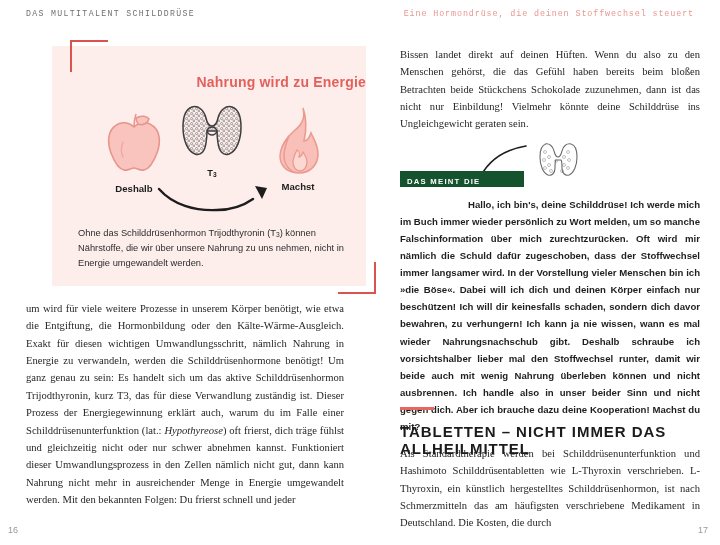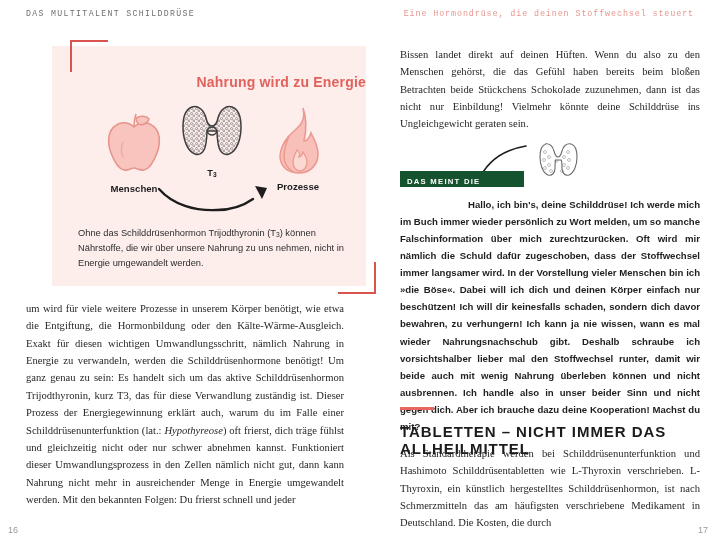--- a/index.html
+++ b/index.html
@@ -146,21 +146,21 @@
 
       <div class="icons">
 
         <div class="icon-slot slot-food">
           <svg width="62" height="68" viewBox="0 0 62 68">
             <path d="M31 17c-5-5-13-6-19-1C5 21 4 32 8 43c3 8 8 16 13 17 4 1 7-2 10-2s6 3 10 2c5-1 10-9 13-17 4-11 3-22-4-27-6-5-14-4-19 1z" fill="#f8c4bd" stroke="#e8958c" stroke-width="1.6"></path>
             <path d="M31 17c0-6 1-10 2-13" fill="none" stroke="#e8958c" stroke-width="1.6"></path>
             <path d="M33 8c5-3 11-2 13 1-1 4-6 7-11 5-1-2-2-4-2-6z" fill="#f8c4bd" stroke="#e8958c" stroke-width="1.5"></path>
             <path d="M20 32c-2 5-2 11 0 15" fill="none" stroke="#efa89f" stroke-width="1.3" stroke-linecap="round"></path>
           </svg>
-          <div class="cap">Menschen</div>
+          <div class="cap">Deshalb</div>
         </div>
 
         <div class="icon-slot slot-gland">
           <svg width="74" height="64" viewBox="0 0 74 64">
             <defs>
               <pattern id="stip" width="5" height="5" patternUnits="userSpaceOnUse">
                 <circle cx="1.6" cy="1.6" r="1.1" fill="none" stroke="#5a5a5a" stroke-width=".55"></circle>
                 <circle cx="4" cy="3.9" r="1.0" fill="none" stroke="#5a5a5a" stroke-width=".55"></circle>
               </pattern>
             </defs>
@@ -169,21 +169,21 @@
           </svg>
           <div class="t3-cap">T<sub>3</sub></div>
         </div>
 
         <div class="icon-slot slot-energy">
           <svg width="64" height="70" viewBox="0 0 64 70">
             <path d="M37 2c3 12-3 18-9 23-7 6-13 13-13 23 0 11 8 19 18 19 11 0 19-8 19-19 0-9-4-14-7-21-2 6-5 8-7 8 3-12 2-25-1-33z" fill="#f8c0b8" stroke="#eb9a90" stroke-width="1.6"></path>
             <path d="M23 30c-4 5-9 12-9 20 0 9 6 15 13 16-6-4-9-9-9-16 0-8 3-15 5-20z" fill="#f8c0b8" stroke="#eb9a90" stroke-width="1.5"></path>
             <path d="M31 44c-2 4-4 8-4 12 0 5 3 9 7 9s7-4 7-9c0-4-2-7-4-10-1 3-2 5-4 5 1-3 0-6-2-7z" fill="#fbd8d2" stroke="#eb9a90" stroke-width="1.3"></path>
           </svg>
-          <div class="cap">Prozesse</div>
+          <div class="cap">Machst</div>
         </div>
 
         <div class="arrow-wrap">
           <svg width="120" height="34" viewBox="0 0 120 34">
             <path d="M2 7c14 16 36 22 58 21 14 0 26-4 36-11" fill="none" stroke="#1d1d1d" stroke-width="2.4" stroke-linecap="round"></path>
             <path d="M98 4l12 2-5 11z" fill="#1d1d1d"></path>
           </svg>
         </div>
       </div>
 

